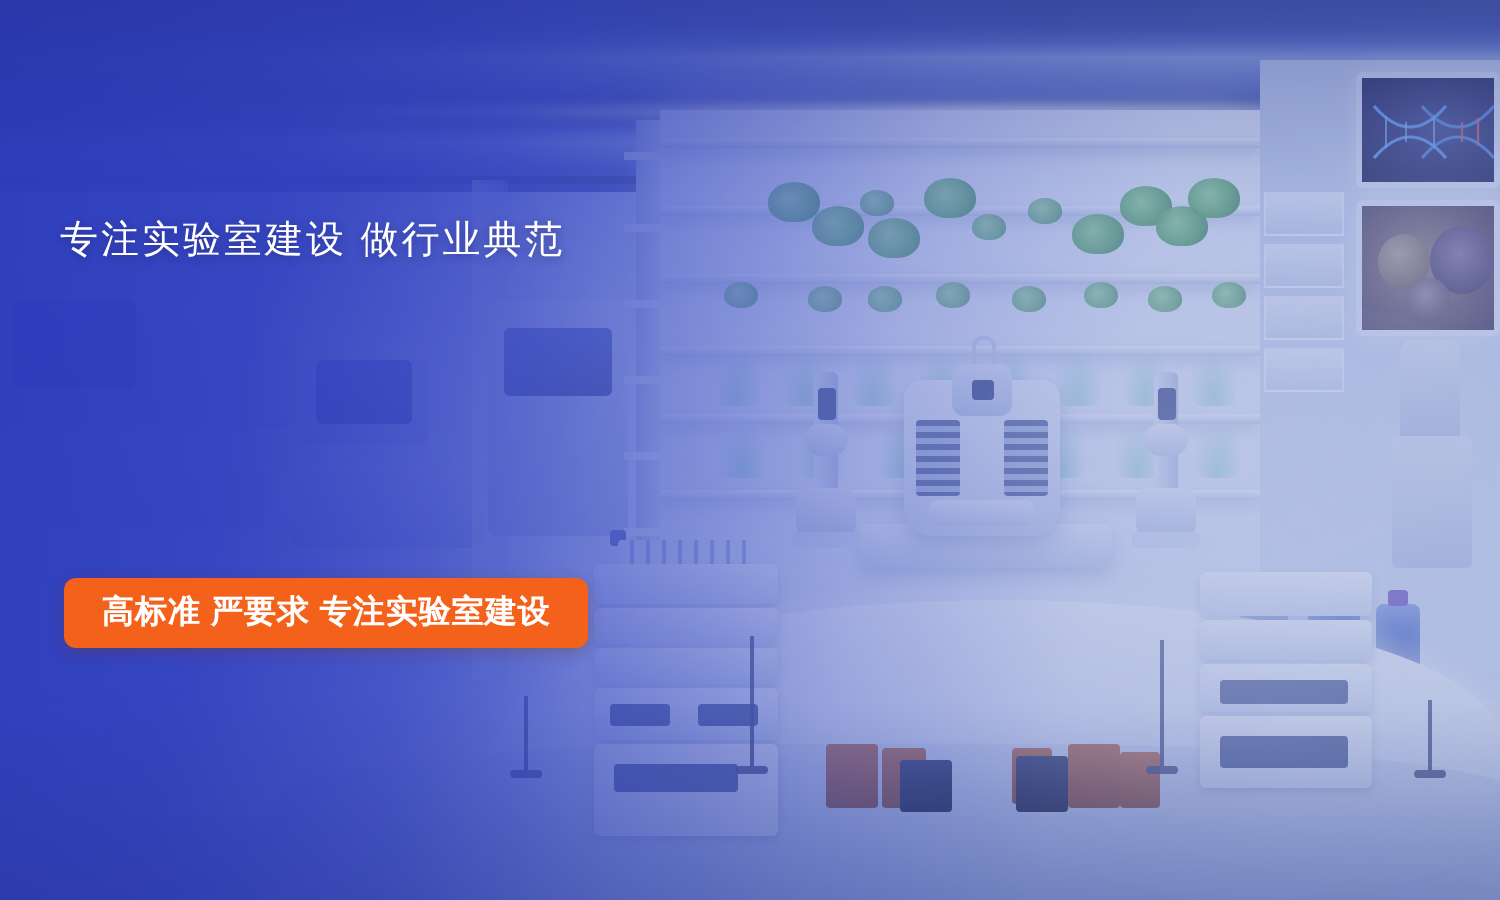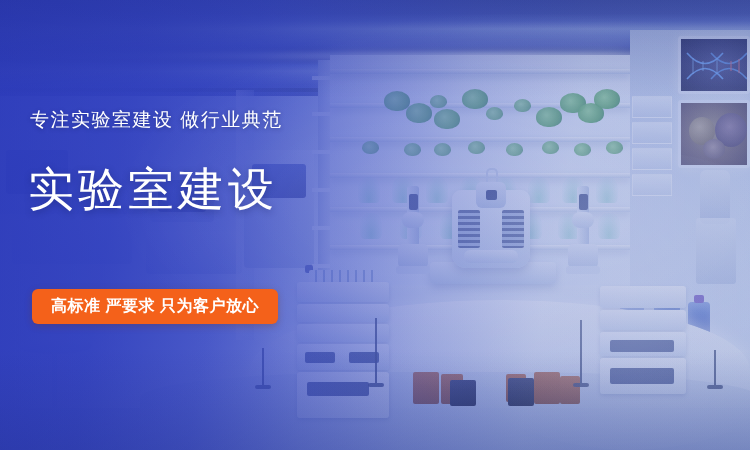--- a/index.html
+++ b/index.html
@@ -375,17 +375,16 @@
 
     <div class="glow"></div>
   </div>
 
   <div class="tint"></div>
   <div class="tint2"></div>
   <div class="vig"></div>
 
   <div class="content">
     <div class="subtitle">专注实验室建设 做行业典范</div>
-    <div class="h1-line1">实验室建设</div>
-    <button class="cta">高标准 严要求 只为客户放心</button>
+    <button class="cta">高标准 严要求 专注实验室建设</button>
   </div>
 
 </div>
 
 </body></html>

